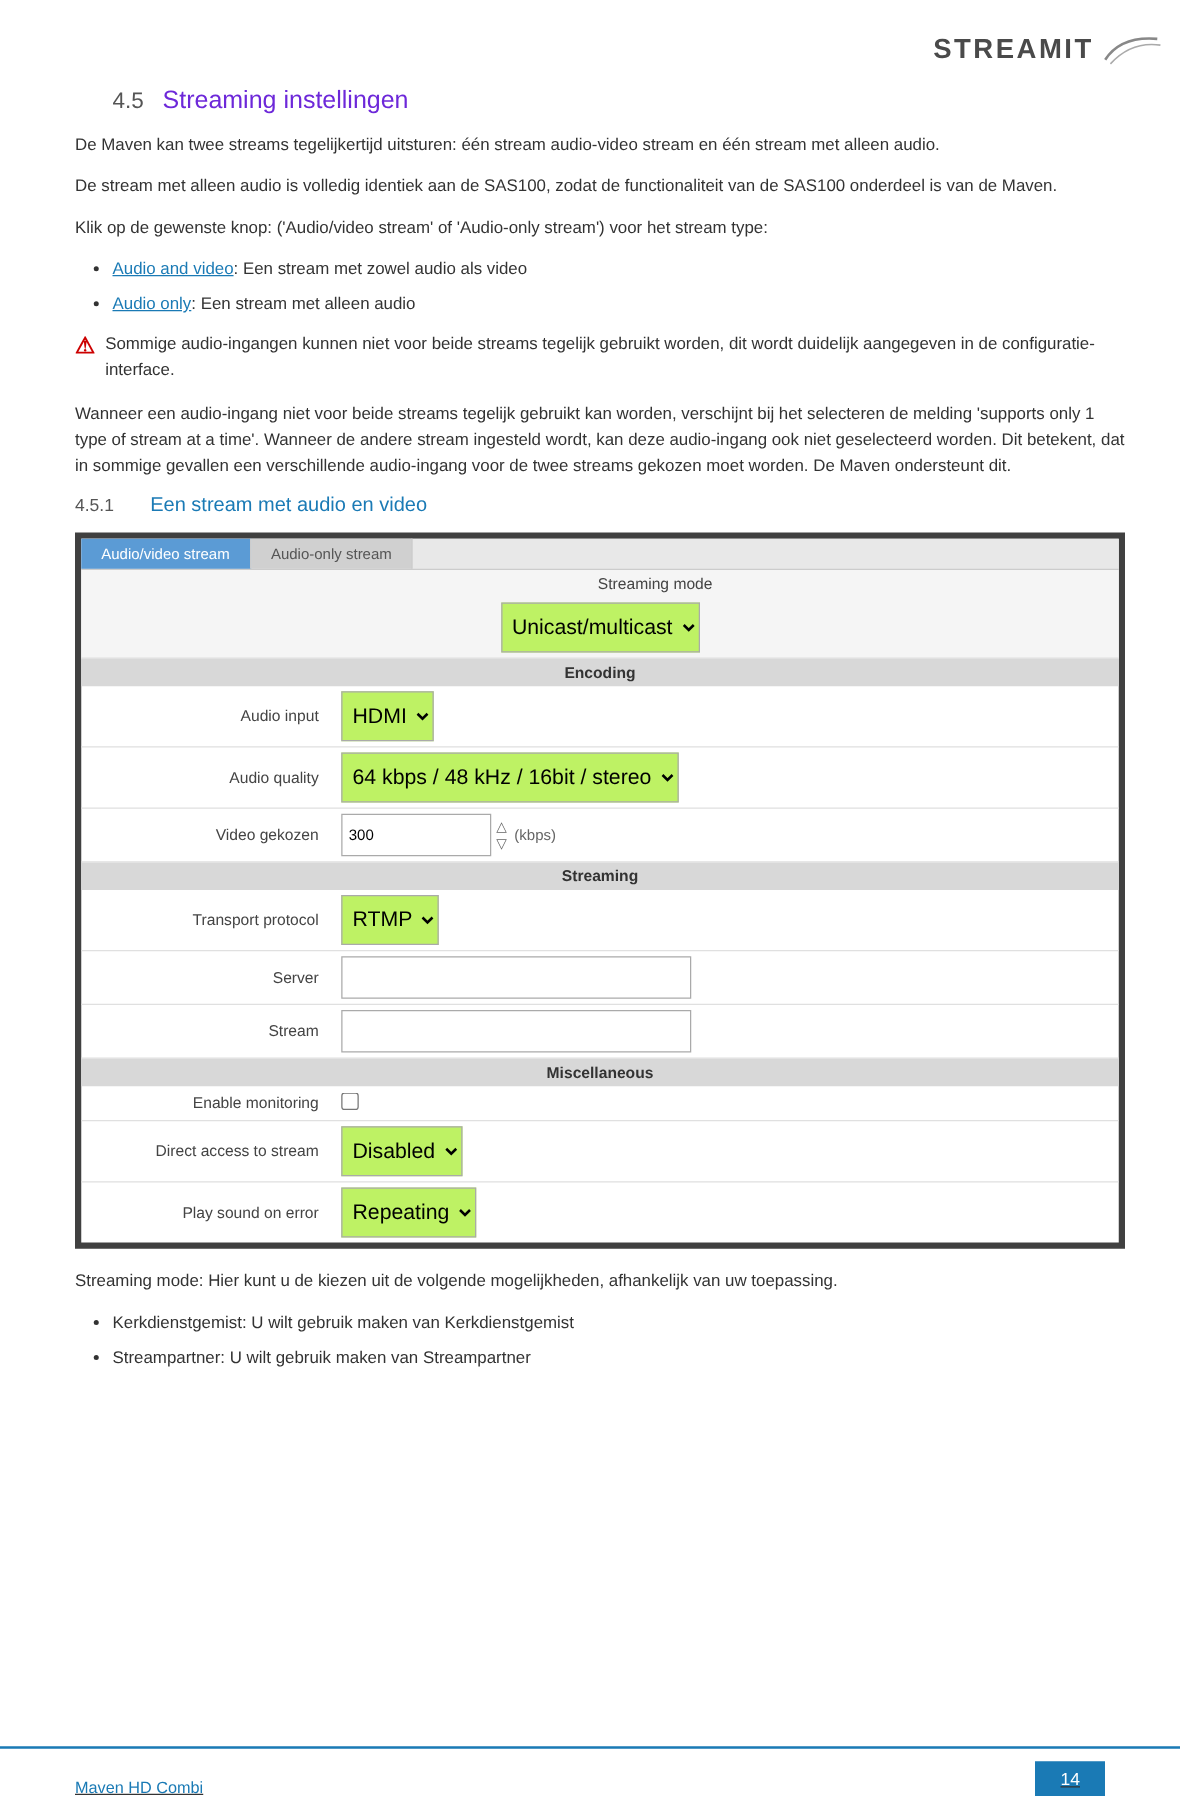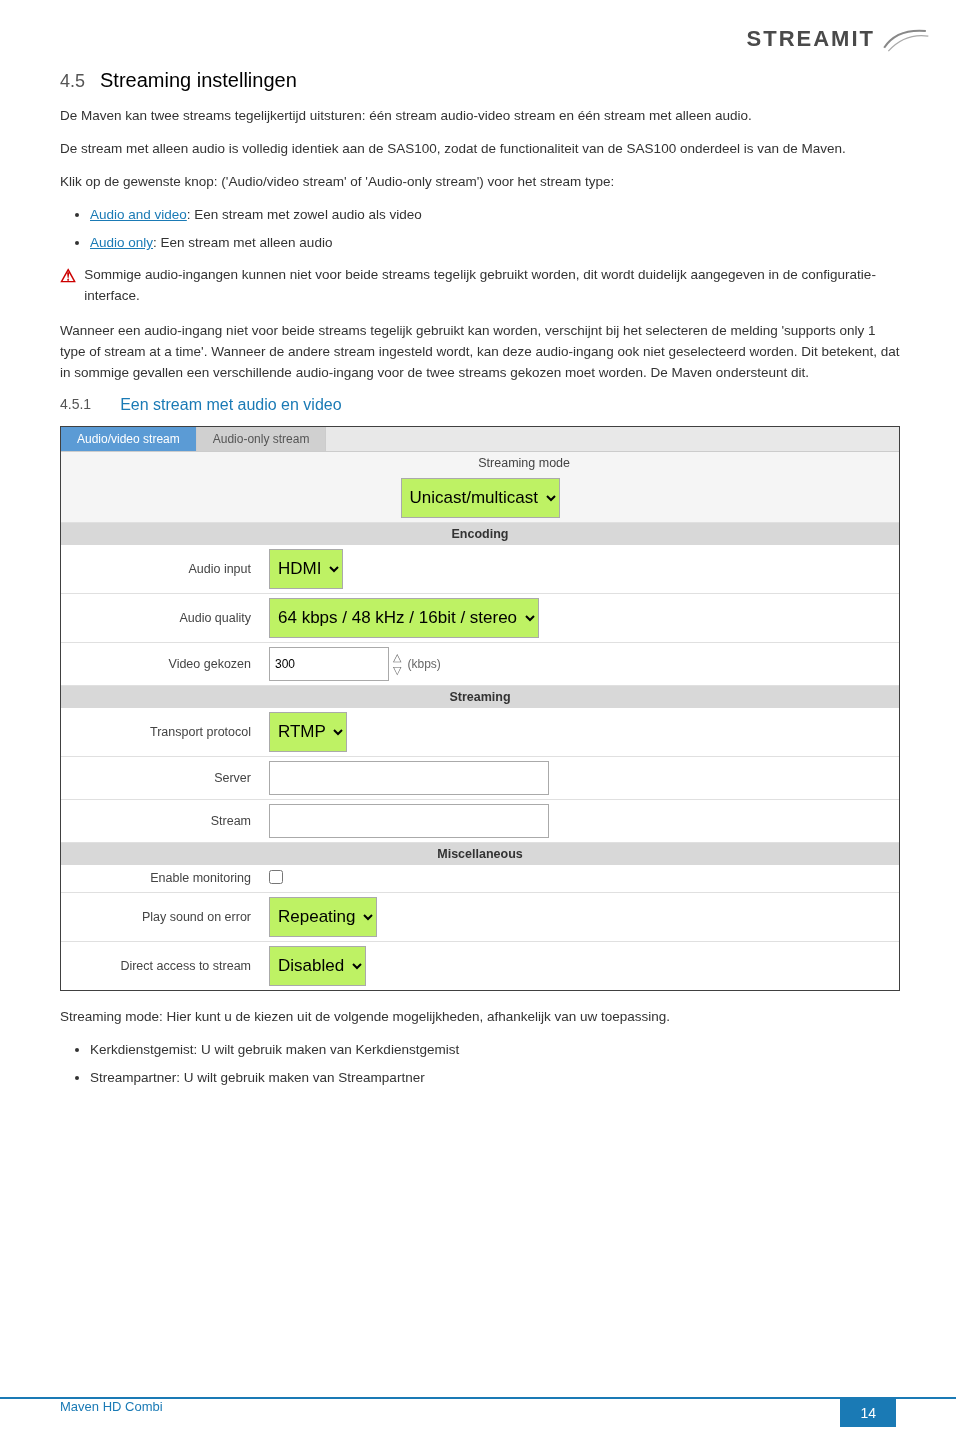--- a/index.html
+++ b/index.html
@@ -45,24 +45,25 @@
     .section-heading {
       display: flex;
       align-items: baseline;
       gap: 15px;
       margin-bottom: 14px;
     }
     .section-number {
       font-size: 18px;
       color: #555;
       font-weight: normal;
+      margin-left: 30px;
     }
     .section-title {
       font-size: 20px;
-      color: #000000;
+      color: #6d28d9;
       font-weight: normal;
     }
 
     
     .subsection-heading {
       display: flex;
       align-items: flex-start;
       gap: 29px;
       margin-bottom: 12px;
       margin-top: 5px;
@@ -115,21 +116,21 @@
     .warning-icon {
       color: #cc0000;
       font-size: 18px;
       font-weight: bold;
       margin-top: -2px;
       flex-shrink: 0;
     }
 
     
     .ui-screenshot {
-      border: 1px solid #404040;
+      border: 5px solid #404040;
       margin: 10px 0 16px 0;
       background: #fff;
       font-size: 12.5px;
     }
 
     
     .tab-row {
       display: flex;
       background: #e8e8e8;
       border-bottom: 1px solid #ccc;
@@ -202,27 +203,28 @@
       text-align: center;
       padding: 4px;
       font-size: 12.5px;
     }
 
     
     .footer {
       position: absolute;
       bottom: 0;
       left: 0;
-      right: 4px;
+      right: 16px;
       height: 40px;
       display: flex;
-      align-items: flex-start;
+      align-items: flex-end;
       justify-content: space-between;
       padding: 0 60px;
       border-top: 2px solid #1a7ab5;
+      text-decoration: underline;
     }
     .footer-left {
       font-size: 13px;
       color: #1a7ab5;
     }
     .footer-right-box {
       background: #1a7ab5;
       color: #fff;
       padding: 6px 20px;
       font-size: 14px;
@@ -351,33 +353,33 @@
     <div class="form-section-divider">Miscellaneous</div>
 
     <div class="form-row">
       <div class="form-label">Enable monitoring</div>
       <div class="form-field">
         <input type="checkbox" class="form-checkbox" style="">
       </div>
     </div>
 
     <div class="form-row">
+      <div class="form-label">Direct access to stream</div>
+      <div class="form-field">
+        <select class="form-select">
+          <option>Disabled</option>
+        </select>
+      </div>
+    </div>
+
+    <div class="form-row">
       <div class="form-label">Play sound on error</div>
       <div class="form-field">
         <select class="form-select">
           <option>Repeating</option>
-        </select>
-      </div>
-    </div>
-
-    <div class="form-row">
-      <div class="form-label">Direct access to stream</div>
-      <div class="form-field">
-        <select class="form-select">
-          <option>Disabled</option>
         </select>
       </div>
     </div>
 
   </div>
 
   <p class="body-text">Streaming mode: Hier kunt u de kiezen uit de volgende mogelijkheden, afhankelijk van uw toepassing.</p>
 
   <ul class="bullet-list">
     <li>Kerkdienstgemist: U wilt gebruik maken van Kerkdienstgemist</li>

